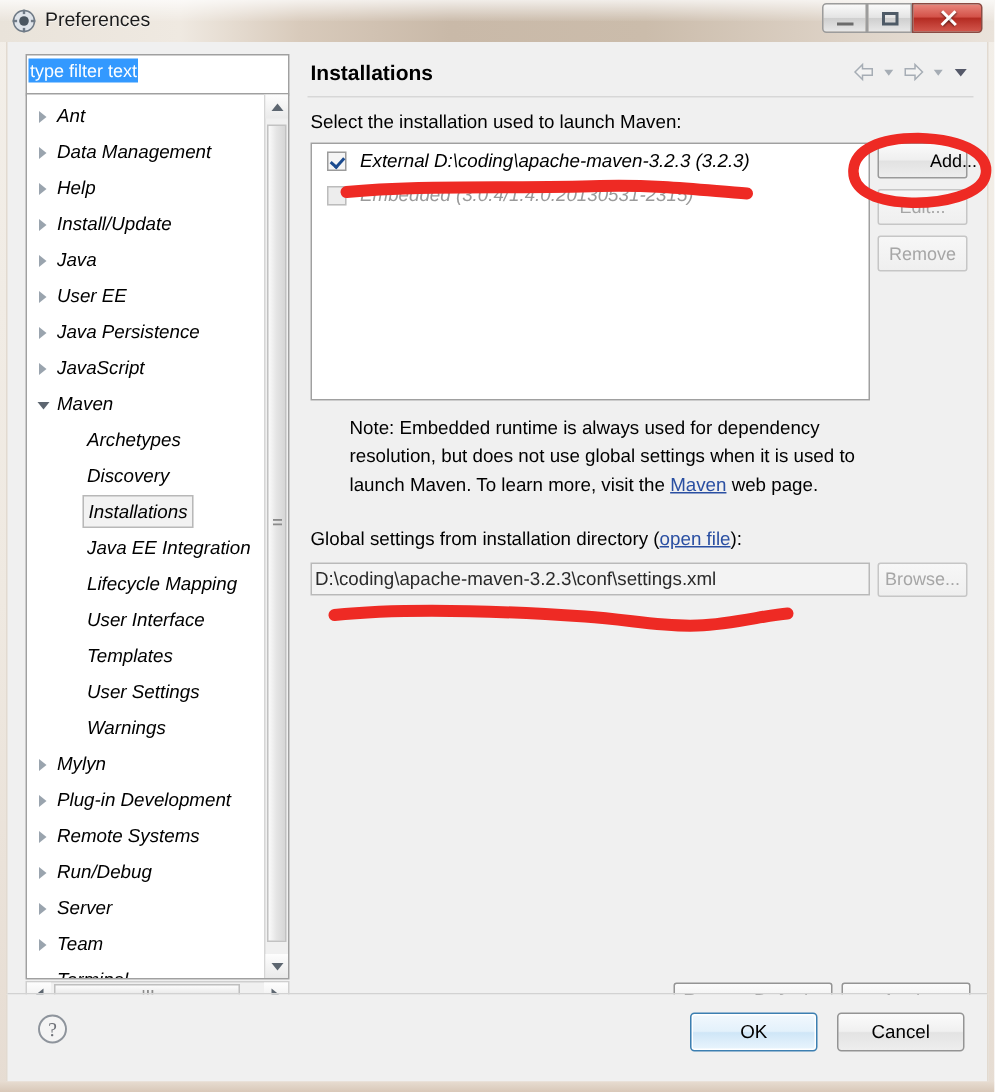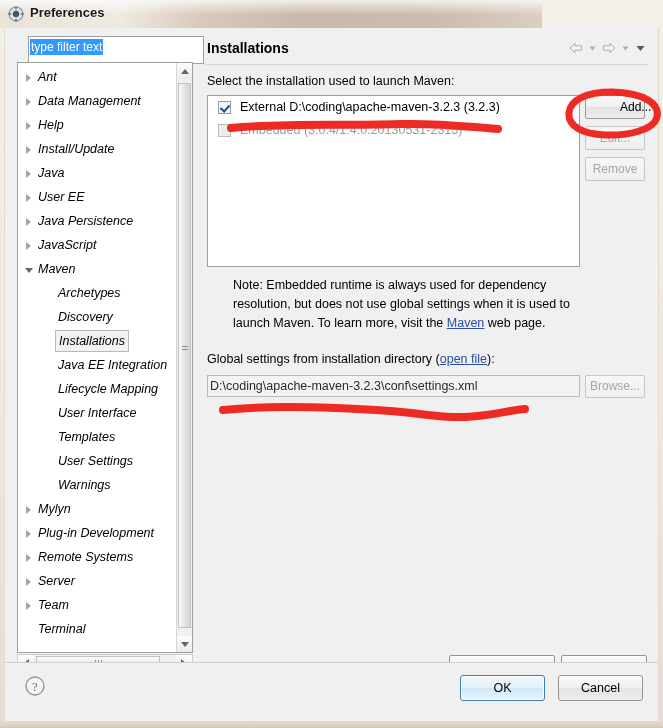--- a/index.html
+++ b/index.html
@@ -16,26 +16,25 @@
     font-size: 12px;
     color: #000000;
     background: linear-gradient(to bottom, #f3efe9 0%, #efe9e1 55%, #e6dcd2 100%);
     box-sizing: border-box;
   }
 
   
   #titlebar {
     position: absolute;
     left: 0; top: 0;
-    width: 542px; height: 28px;
+    width: 663px; height: 28px;
     background: linear-gradient(to right,
         #e9e3da 0px, #efe9e1 120px, #d8cabb 200px,
         #c9b9a8 300px, #cbbcab 430px, #ddd2c6 560px, #eae3db 663px);
     overflow: hidden;
-    font-weight: bold;
   }
   #titlebar-glow {
     position: absolute;
     left: 0; top: 0; width: 663px; height: 14px;
     background: linear-gradient(to bottom, rgba(255,255,255,0.75), rgba(255,255,255,0.05));
     pointer-events: none;
   }
   #win-icon {
     position: absolute;
     left: 8px; top: 6px;
@@ -103,21 +102,20 @@
   }
 
   
   #filter-box {
     position: absolute;
     left: 12px; top: 8px;
     width: 176px; height: 28px;
     background: #ffffff;
     border: 1px solid #a0a0a0;
     box-sizing: border-box;
-    margin-left: 11px;
   }
   #filter-text {
     position: absolute;
     left: 1px; top: 2px;
     padding: 0 1px;
     background: #3399ff;
     color: #ffffff;
     font-size: 12px;
     line-height: 16px;
     white-space: nowrap;
@@ -313,20 +311,21 @@
     border: 1px solid #a0a0a0;
     box-sizing: border-box;
     overflow: hidden;
   }
   .inst-row {
     position: relative;
     height: 23px;
     line-height: 23px;
     white-space: nowrap;
     cursor: default;
+    font-style: italic;
   }
   .inst-row .cb {
     position: absolute;
     left: 10px; top: 5px;
     width: 13px; height: 13px;
     background: #f5f5f5;
     border: 1px solid #9b9b9b;
     box-sizing: border-box;
   }
   .inst-row .cb.checked::after {
@@ -611,20 +610,24 @@
             <div class="arrow arrow-collapsed"></div>
             <span class="tree-label">Mylyn</span>
           </div>
           <div class="tree-row lvl1">
             <div class="arrow arrow-collapsed"></div>
             <span class="tree-label">Plug-in Development</span>
           </div>
           <div class="tree-row lvl1">
             <div class="arrow arrow-collapsed"></div>
             <span class="tree-label">Remote Systems</span>
+          </div>
+          <div class="tree-row lvl1">
+            <div class="arrow arrow-collapsed"></div>
+            <span class="tree-label">Run/Debug</span>
           </div>
           <div class="tree-row lvl1">
             <div class="arrow arrow-collapsed"></div>
             <span class="tree-label">Server</span>
           </div>
           <div class="tree-row lvl1">
             <div class="arrow arrow-collapsed"></div>
             <span class="tree-label">Team</span>
           </div>
           <div class="tree-row lvl1">

